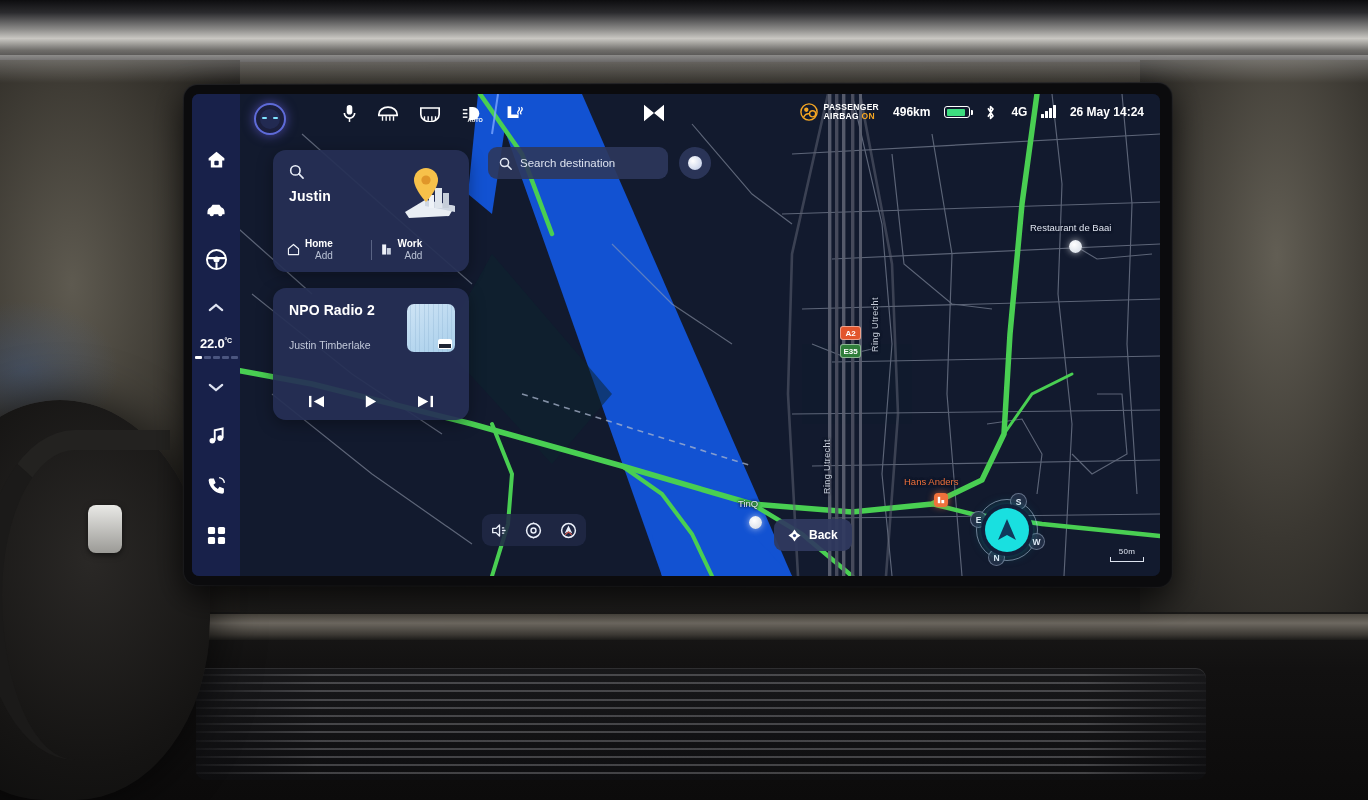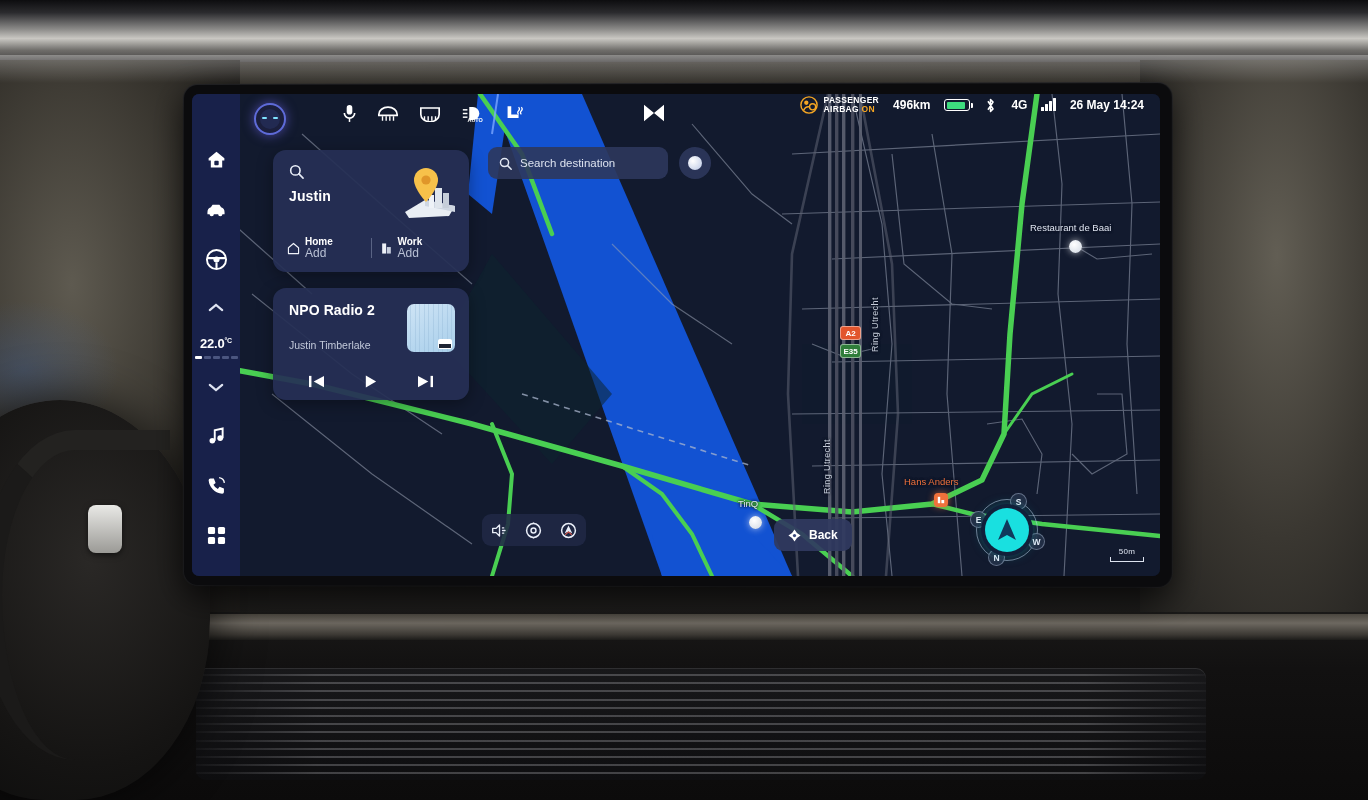--- a/index.html
+++ b/index.html
@@ -149,35 +149,35 @@
   .fanbar i { width:7px; height:3px; background:#4b5680; border-radius:1px; }
   .fanbar i.on { background:#ffffff; }
 
   
   .card {
     position:absolute; border-radius:13px;
     background:rgba(38,47,85,.93);
     box-shadow:0 4px 16px rgba(0,0,0,.35);
   }
   .card-search { left:81px; top:56px; width:196px; height:122px; padding:14px 16px; }
-  .card-media  { left:81px; top:194px; width:196px; height:112px; padding:14px 16px 10px; }
+  .card-media  { left:81px; top:194px; width:196px; height:132px; padding:14px 16px 10px; }
   .card-phone  { left:81px; top:342px; width:196px; height:116px; padding:20px 16px; }
 
   .card-title { color:#fff; font-size:14px; font-weight:bold; letter-spacing:.1px; }
   .card-sub { color:#c2c9da; font-size:10.5px; margin-top:21px; }
 
   .shortcut-row {
     position:absolute; left:14px; right:14px; bottom:11px;
     display:flex; align-items:center;
   }
   .shortcut {
     display:flex; align-items:center; gap:5px; flex:1;
   }
   .shortcut .lbl { color:#fff; font-size:10px; font-weight:bold; line-height:1.15; }
-  .shortcut .sub { color:#b9c1d4; font-size:12px; line-height:1.15; }
+  .shortcut .sub { color:#b9c1d4; font-size:10px; line-height:1.15;text-align:right; }
   .divider-v { width:1px; height:20px; background:rgba(190,200,225,.35); margin:0 8px; }
 
   .pin-art { position:absolute; right:8px; top:12px; width:62px; height:62px; }
 
   .albumart {
     position:absolute; right:14px; top:16px; width:48px; height:48px; border-radius:7px;
     background:linear-gradient(150deg,#cfe4f5 0%,#b7d7ef 60%,#a9cfea 100%);
     overflow:hidden;
   }
   .albumart .lines { position:absolute; inset:0; opacity:.35; }
@@ -218,21 +218,21 @@
     background:#222a52; position:relative;
   }
   .avatar .face i {
     position:absolute; top:8px; width:5px; height:2px; background:#7fe3ff; border-radius:1px;
   }
   .climate-icons {
     position:absolute; left:150px; top:9px; display:flex; align-items:center; gap:20px;
   }
   .ci { color:#fff; cursor:pointer; }
   .status {
-    position:absolute; right:16px; top:2px; display:flex; align-items:center; gap:14px;
+    position:absolute; right:16px; top:9px; display:flex; align-items:center; gap:14px;
     color:#fff; font-size:12px; font-weight:bold;
   }
   .airbag {
     display:flex; align-items:center; gap:6px;
   }
   .airbag-txt { font-size:8.5px; font-weight:bold; line-height:1.1; letter-spacing:.3px; }
   .airbag-txt .on { color:#f5a623; }
   .batt {
     width:26px; height:12px; border:1.5px solid #fff; border-radius:3px; position:relative;
     display:flex; align-items:center; padding:1.5px;

